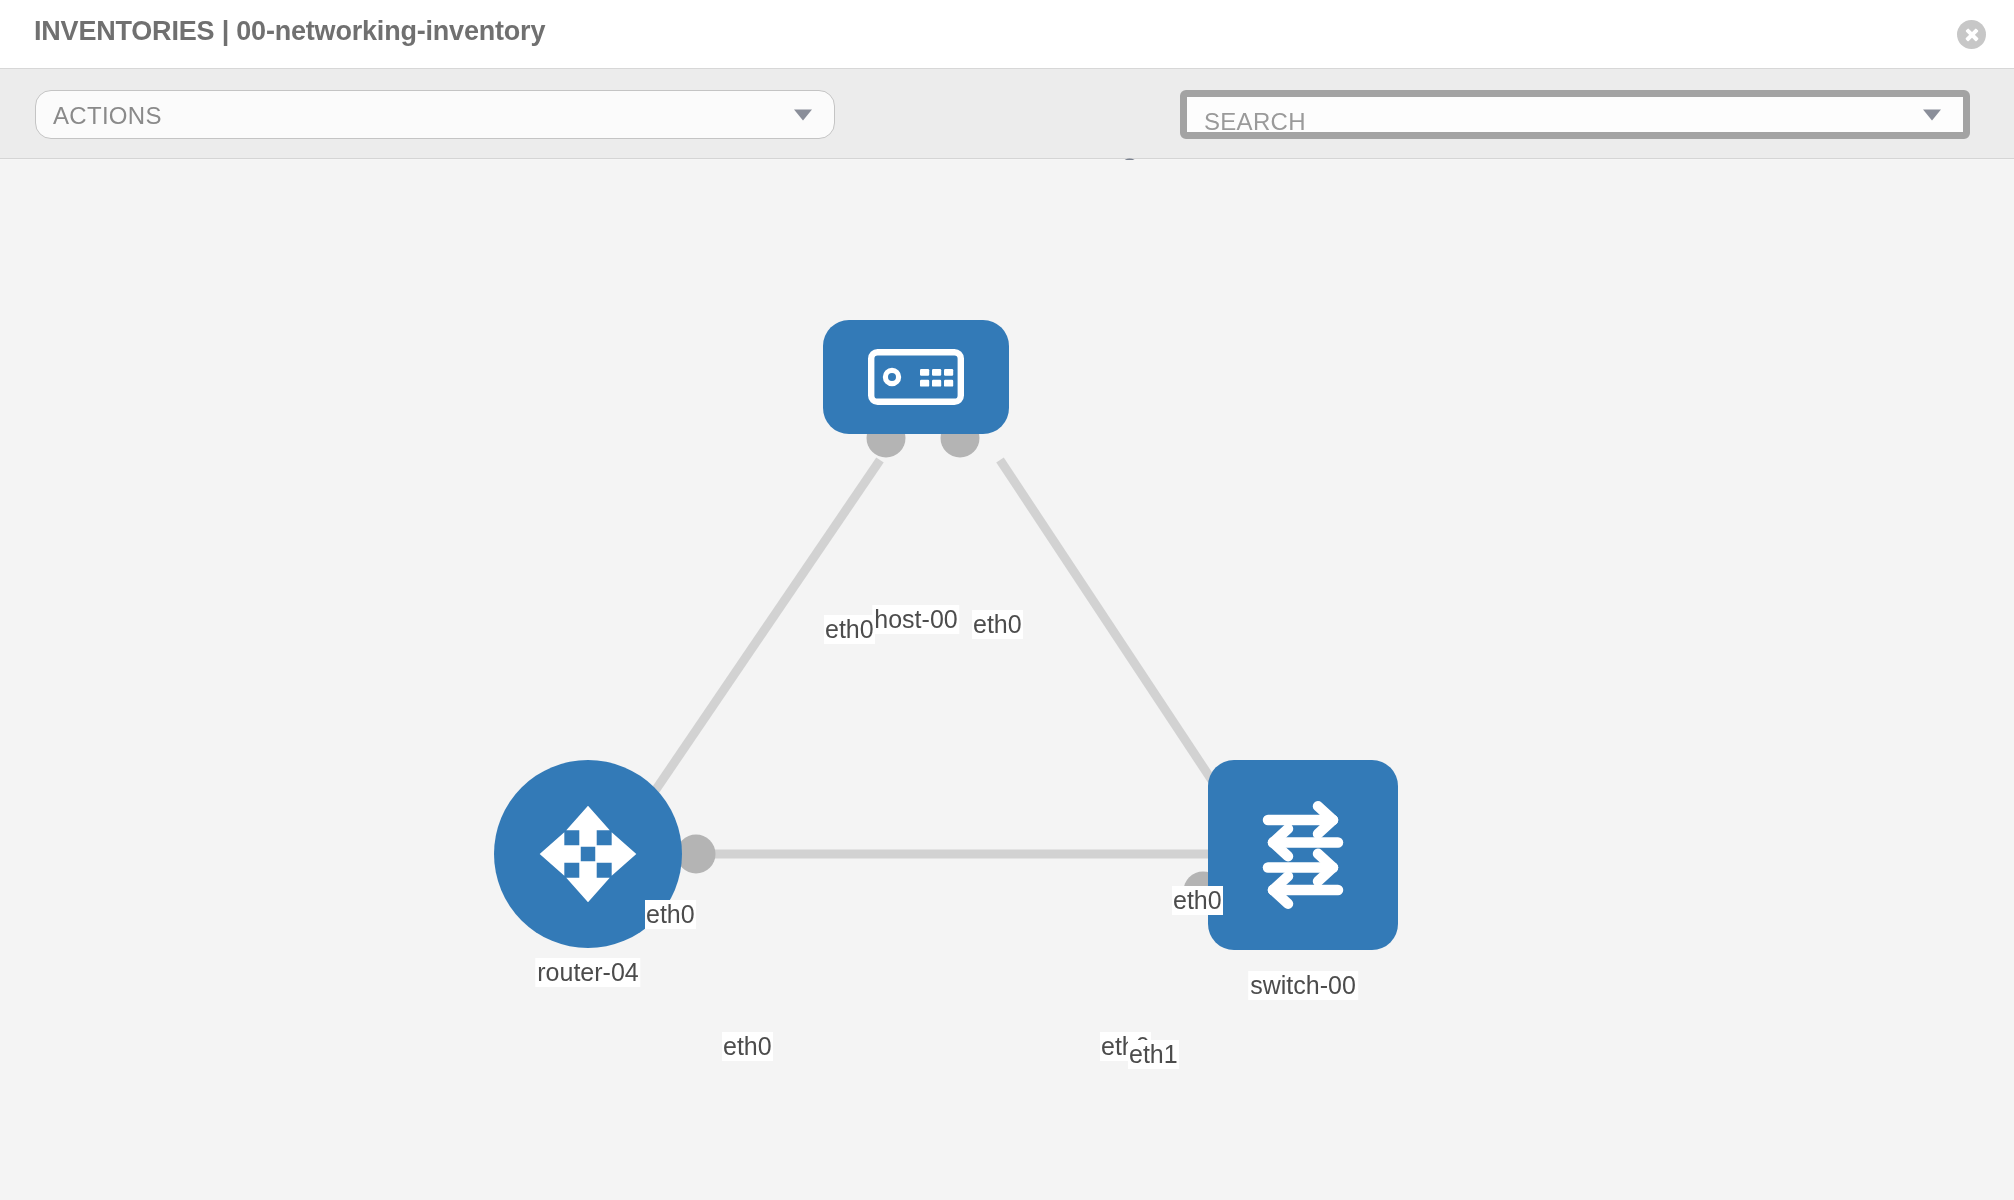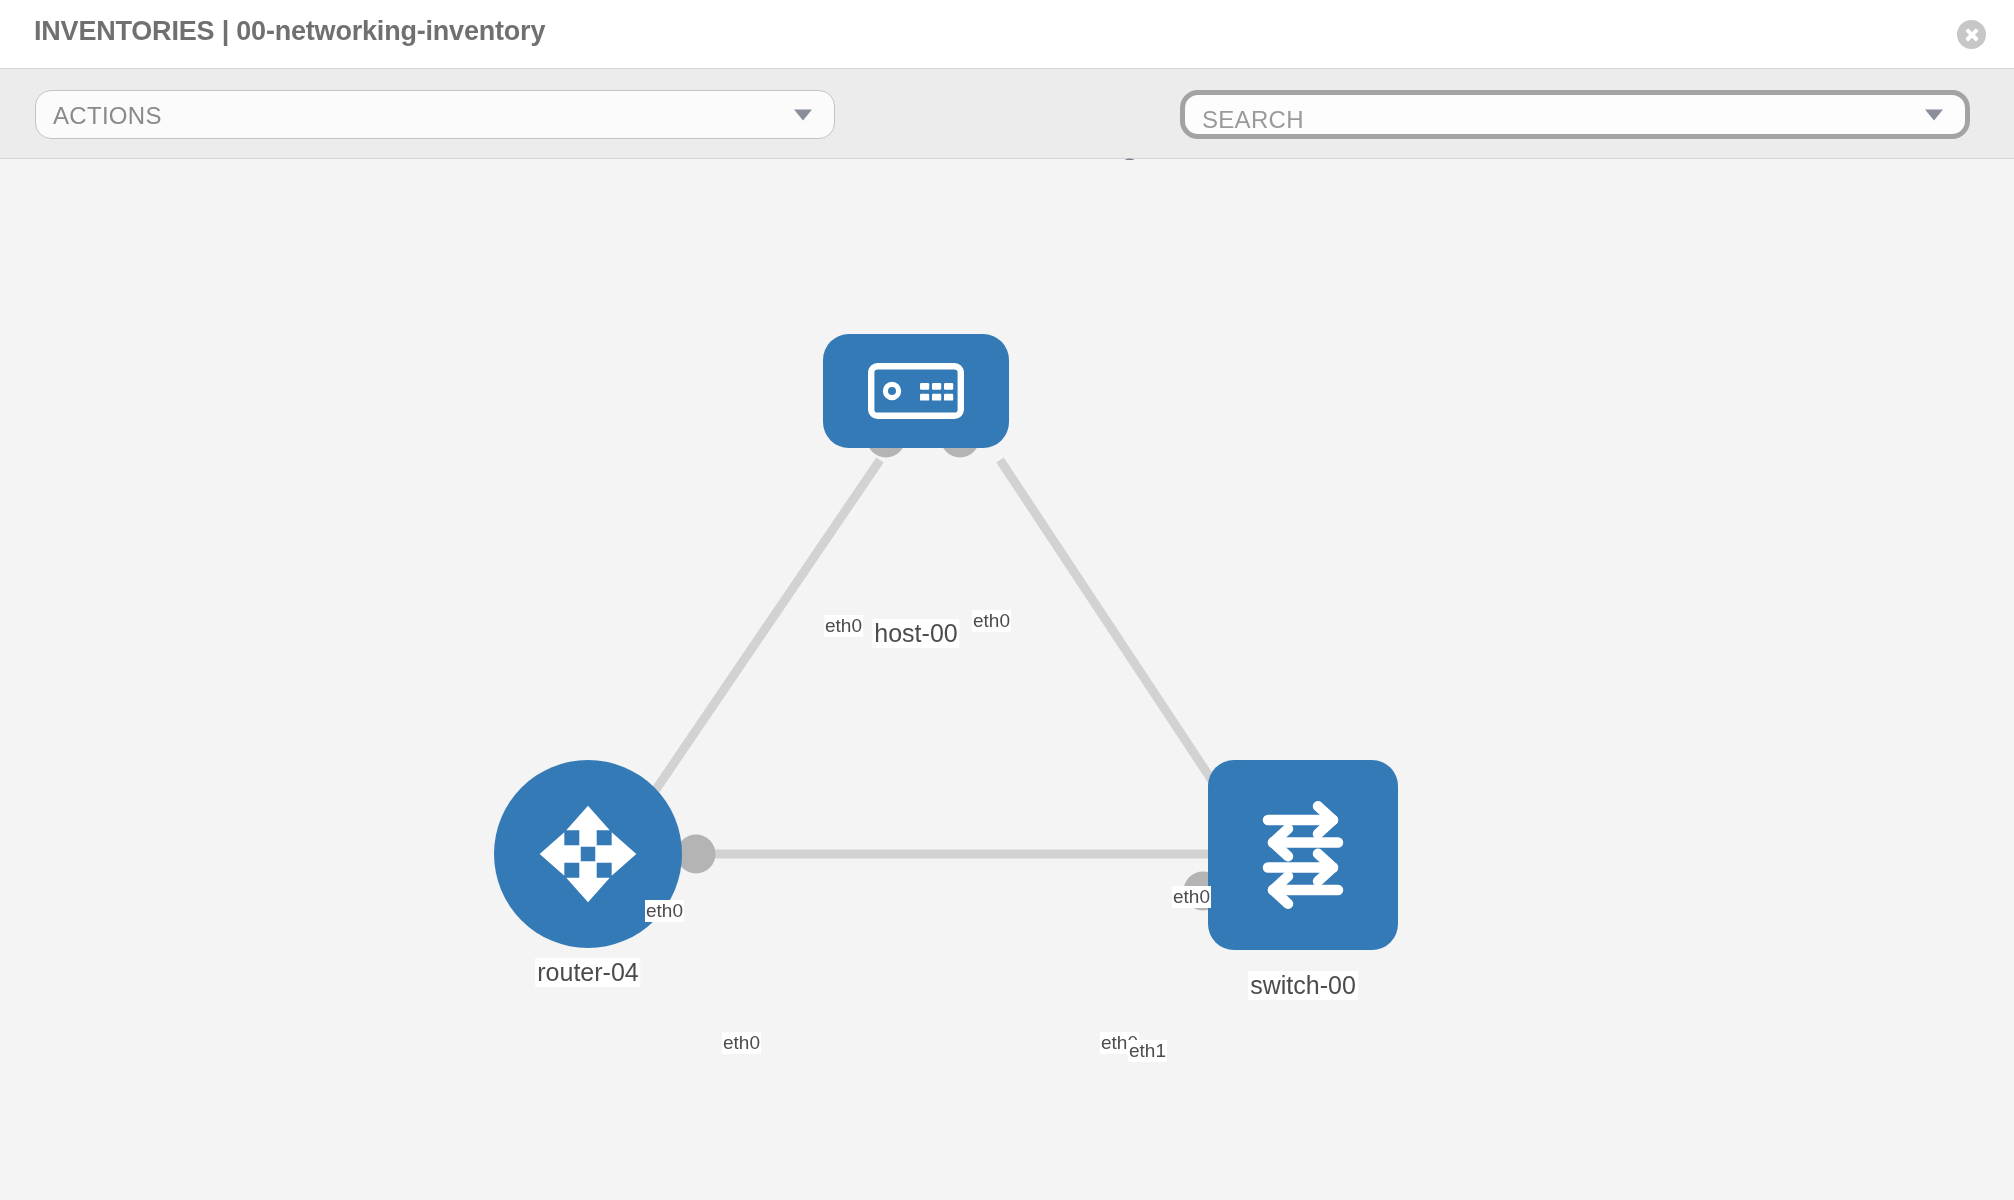--- a/index.html
+++ b/index.html
@@ -72,22 +72,22 @@
   }
 
   .icon-btn { position: absolute; top: 86px; cursor: pointer; }
   .wrench-icon { left: 1050px; }
   .key-icon    { left: 1117px; }
 
   .search-box {
     position: absolute; left: 1180px; top: 21px;
     width: 790px; height: 49px;
     background: #fdfdfd;
-    border: 5px solid #a3a3a3;
-    border-radius: 18px;
+    border: 7px solid #a3a3a3;
+    border-radius: 6px;
     cursor: text;
   }
   .search-label {
     position: absolute; left: 17px; top: 11px;
     font-size: 24px; color: #9a9a9a; letter-spacing: 0.3px;
   }
 
   
   .canvas {
     position: absolute; top: 160px; left: 0;
@@ -108,21 +108,21 @@
     position: absolute;
     font-size: 25px; color: #4c4c4c;
     background: #ffffff;
     white-space: nowrap;
     padding: 0 2px;
     transform: translateX(-50%);
   }
 
   .edge-label {
     position: absolute;
-    font-size: 19px; color: #4c4c4c;
+    font-size: 25px; color: #4c4c4c;
     background: #ffffff;
     padding: 0 1px;
     white-space: nowrap;
   }
 
   .connector {
     position: absolute;
     width: 39px; height: 39px;
     border-radius: 50%;
     background: #b4b4b4;
@@ -174,21 +174,21 @@
         <line x1="692" y1="694" x2="1222" y2="694"></line>
       </g>
     </svg>
 
     <div class="connector" style="left:886px; top:278px;"></div>
     <div class="connector" style="left:960px; top:278px;"></div>
     <div class="connector" style="left:696px; top:694px;"></div>
     <div class="connector" style="left:1240px; top:628px;"></div>
     <div class="connector" style="left:1203px; top:731px;"></div>
 
-    <div class="node" style="left:823px; top:160px; width:186px; height:114px;margin-top:14px;">
+    <div class="node" style="left:823px; top:160px; width:186px; height:114px;">
       <div class="node-shape" style="width:186px; height:114px; border-radius:26px;">
         <svg width="96" height="56" viewBox="0 0 48 28">
           <rect x="1.6" y="1.6" width="44.8" height="24.8" rx="3.2" fill="none" stroke="#ffffff" stroke-width="3.2"></rect>
           <circle cx="12" cy="14" r="3.3" fill="none" stroke="#ffffff" stroke-width="2.6"></circle>
           <g fill="#ffffff">
             <rect x="26" y="10" width="4.6" height="3.4" rx="0.6"></rect>
             <rect x="32" y="10" width="4.6" height="3.4" rx="0.6"></rect>
             <rect x="38" y="10" width="4.6" height="3.4" rx="0.6"></rect>
             <rect x="26" y="15.4" width="4.6" height="3.4" rx="0.6"></rect>
             <rect x="32" y="15.4" width="4.6" height="3.4" rx="0.6"></rect>

